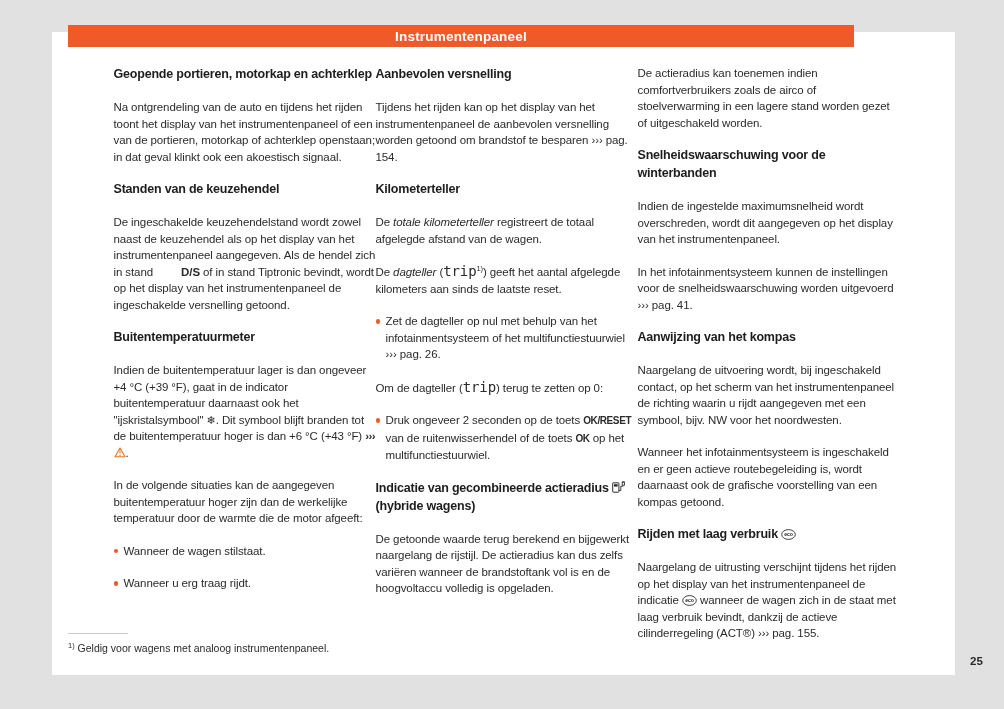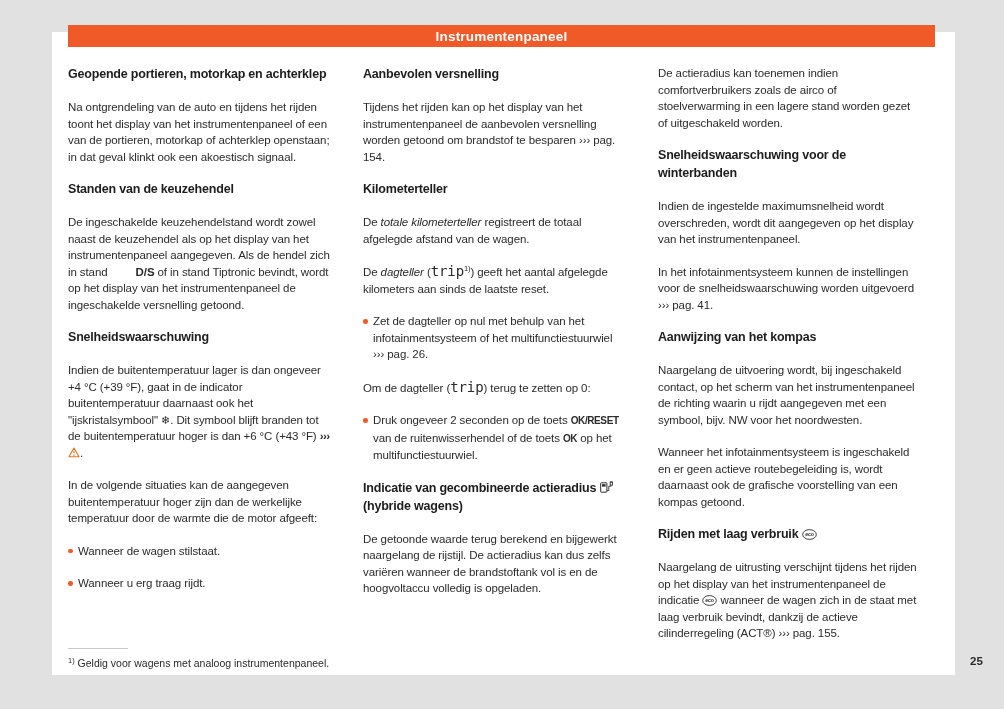--- a/index.html
+++ b/index.html
@@ -8,29 +8,29 @@
     background:var(--canvas,#e1e1e1);
     font-family:"Liberation Sans","DejaVu Sans",sans-serif;
     position:relative;overflow:hidden;
     -webkit-font-smoothing:antialiased;
   }
   .page{
     position:absolute;left:52px;top:32px;width:903px;height:643px;
     background:#fff;
   }
   .chapter-bar{
-    position:absolute;left:68px;top:25px;width:867px;height:22px;
+    position:absolute;left:68px;top:25px;width:786px;height:22px;
     background:var(--accent,#f05a28);
     color:#fff;display:flex;align-items:center;justify-content:center;
     font-size:13.5px;font-weight:600;letter-spacing:.2px;
     z-index:2;
   }
   .columns{
     position:absolute;left:16px;top:33px;right:10px;
-    display:flex;gap:33px;
+    display:flex;justify-content:center;
   }
   .column{flex:0 0 262px;width:262px;}
   .para,.bullet{
     font-size:11.5px;line-height:16.5px;color:#2b2b2b;
     letter-spacing:-0.1px;margin:16px 0 9px 0;
   }
   .heading{
     font-size:12.5px;line-height:18px;font-weight:700;color:#1d1d1d;
     letter-spacing:-0.2px;margin:15px 0 7px 0;
   }
@@ -44,21 +44,21 @@
   .i{font-style:italic;}
   .m{font-family:"DejaVu Sans Mono","Liberation Mono",monospace;font-weight:400;font-size:14px;}
   .k{font-weight:800;font-size:10px;letter-spacing:-0.4px;}
   .sup{vertical-align:super;font-size:7.5px;line-height:0;}
   .arrows{font-weight:700;letter-spacing:-0.5px;}
   .ref{color:inherit;text-decoration:none;cursor:pointer;}
   .icon{display:inline-block;line-height:0;}
   .icon svg{vertical-align:-1.5px;}
   .icon-snowflake{font-family:"DejaVu Sans",sans-serif;font-size:11px;line-height:1;color:#1d1d1d;}
   .footnote{
-    position:absolute;left:16px;bottom:5px;width:320px;
+    position:absolute;left:16px;bottom:20px;width:320px;
     font-size:10.5px;line-height:14px;color:#2b2b2b;
   }
   .footnote .rule{width:60px;border-top:1px solid #c9c9c9;margin-bottom:7px;}
   .page-number{
     position:absolute;left:970px;top:655px;
     font-size:11.5px;font-weight:700;color:#2b2b2b;
   }
 </style>
 </head>
 <body style="--accent: #f05a28; --canvas: #e1e1e1;">
@@ -67,21 +67,21 @@
   <span>Instrumentenpaneel</span>
 </div>
 
 <div class="page">
   <div class="columns">
       <div class="column">
         <div class="heading"><span>Geopende portieren, motorkap en achterklep</span></div>
         <div class="para"><span>Na ontgrendeling van de auto en tijdens het rijden toont het display van het instrumentenpaneel of een van de portieren, motorkap of achterklep openstaan; in dat geval klinkt ook een akoestisch signaal.</span></div>
         <div class="heading"><span>Standen van de keuzehendel</span></div>
         <div class="para"><span>De ingeschakelde keuzehendelstand wordt zowel naast de keuzehendel als op het display van het instrumentenpaneel aangegeven. Als de hendel zich in stand </span><span class="b">D/S</span><span> of in stand Tiptronic bevindt, wordt op het display van het instrumentenpaneel de ingeschakelde versnelling getoond.</span></div>
-        <div class="heading"><span>Snelheidswaarschuwing</span></div>
+        <div class="heading"><span>Buitentemperatuurmeter</span></div>
         <div class="para"><span>Indien de buitentemperatuur lager is dan ongeveer +4 °C (+39 °F), gaat in de indicator buitentemperatuur daarnaast ook het "ijskristalsymbool" </span><span class="icon icon-snowflake">❄</span><span>. Dit symbool blijft branden tot de buitentemperatuur hoger is dan +6 °C (+43 °F) </span><span class="arrows">›››</span><span> </span><span class="icon icon-warning"><svg width="12" height="11" viewBox="0 0 12 11">
               <path d="M6 1 L11 9.8 L1 9.8 Z" fill="none" stroke="#e8731f" stroke-width="1.1" stroke-linejoin="round"></path>
               <line x1="6" y1="3.8" x2="6" y2="6.6" stroke="#e8731f" stroke-width="1.1"></line>
               <circle cx="6" cy="8.2" r="0.7" fill="#e8731f"></circle>
             </svg></span><span>.</span></div>
         <div class="para"><span>In de volgende situaties kan de aangegeven buitentemperatuur hoger zijn dan de werkelijke temperatuur door de warmte die de motor afgeeft:</span></div>
         <div class="bullet"><span>Wanneer de wagen stilstaat.</span></div>
         <div class="bullet"><span>Wanneer u erg traag rijdt.</span></div>
       </div>
       <div class="column">

